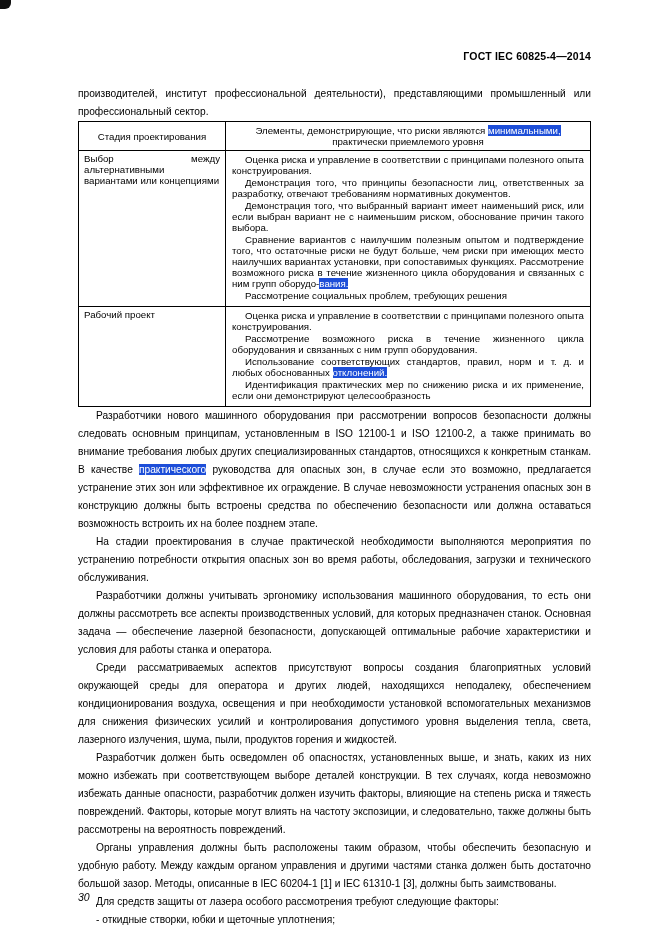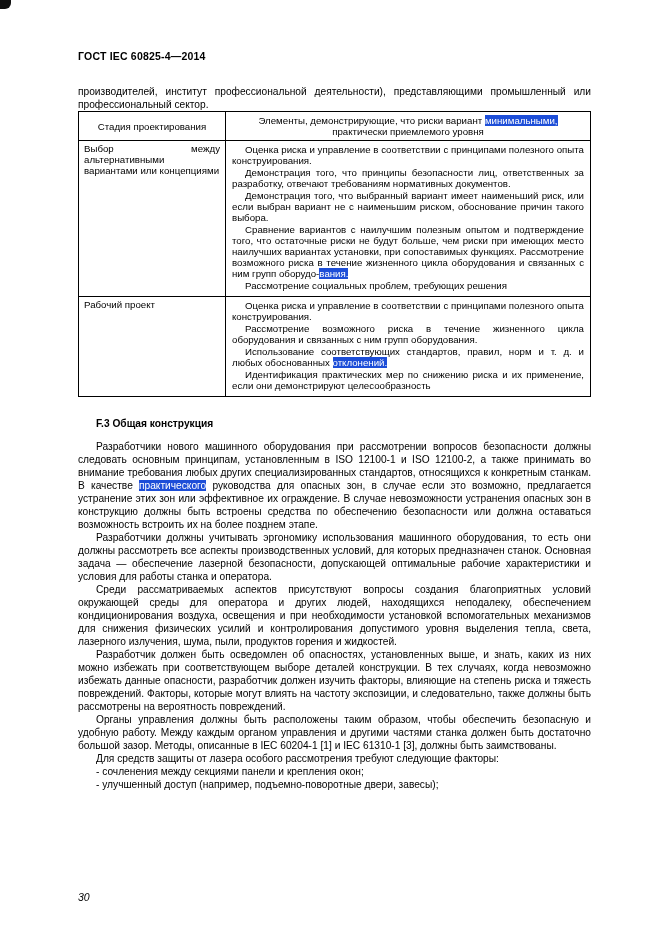--- a/index.html
+++ b/index.html
@@ -26,25 +26,26 @@
     left: 78px;
     top: 50px;
     width: 513px;
   }
   .doc-header {
     font-weight: bold;
     font-size: 10.5px;
     line-height: 12px;
     margin-bottom: 23px;
     letter-spacing: 0.2px;
+    text-align: right;
   }
   .body {
     margin: 0;
     font-size: 10.2px;
-    line-height: 13px;
+    line-height: 18px;
     text-align: justify;
   }
   .indent { text-indent: 18px; }
   .heading {
     font-weight: bold;
     text-indent: 18px;
     margin: 20px 0 10px 0;
     text-align: left;
   }
   .tcaption {
@@ -100,21 +101,21 @@
     <div class="doc-header">ГОСТ IEC 60825-4—2014</div>
 
     <p class="body">производителей, институт профессиональной деятельности), представляющими промышленный или профессиональный сектор.</p>
 
 
     <table class="alarp">
       <tbody>
           <tr>
         <td class="c1 th">Стадия проектирования</td>
         <td class="th">
-          <span>Элементы, демонстрирующие, что риски вариант </span><span class="hl">минимальными,</span><br>
+          <span>Элементы, демонстрирующие, что риски являются </span><span class="hl">минимальными,</span><br>
           <span>практически приемлемого уровня</span>
         </td>
       </tr>
 
       <tr>
         <td class="c1 stage-cell">Выбор между альтернативными вариантами или концепциями</td>
         <td>
           <p class="cp"><span>Оценка риска и управление в соответствии с принципами полезного опыта конструирования.</span><span class="hl"></span><span></span></p>
           <p class="cp"><span>Демонстрация того, что принципы безопасности лиц, ответственных за разработку, отвечают требованиям нормативных документов.</span><span class="hl"></span><span></span></p>
           <p class="cp"><span>Демонстрация того, что выбранный вариант имеет наименьший риск, или если выбран вариант не с наименьшим риском, обоснование причин такого выбора.</span><span class="hl"></span><span></span></p>
@@ -128,28 +129,29 @@
         <td>
           <p class="cp"><span>Оценка риска и управление в соответствии с принципами полезного опыта конструирования.</span><span class="hl"></span><span></span></p>
           <p class="cp"><span>Рассмотрение возможного риска в течение жизненного цикла оборудования и связанных с ним групп оборудования.</span><span class="hl"></span><span></span></p>
           <p class="cp"><span>Использование соответствующих стандартов, правил, норм и т. д. и любых обоснованных </span><span class="hl">отклонений.</span><span></span></p>
           <p class="cp"><span>Идентификация практических мер по снижению риска и их применение, если они демонстрируют целесообразность</span><span class="hl"></span><span></span></p>
         </td>
       </tr>
     </tbody>
       </table>
 
-    <p class="body heading">F.3 Общая конструкция</p>
 
     <p class="body indent"><span>Разработчики нового машинного оборудования при рассмотрении вопросов безопасности должны следовать основным принципам, установленным в ISO 12100-1 и ISO 12100-2, а также принимать во внимание требования любых других специализированных стандартов, относящихся к конкретным станкам. В качестве </span><span class="hl">практического</span><span> руководства для опасных зон, в случае если это возможно, предлагается устранение этих зон или эффективное их ограждение. В случае невозможности устранения опасных зон в конструкцию должны быть встроены средства по обеспечению безопасности или должна оставаться возможность встроить их на более позднем этапе.</span></p>
+    <p class="body indent"><span>На стадии проектирования в случае практической необходимости выполняются мероприятия по устранению потребности открытия опасных зон во время работы, обследования, загрузки и технического обслуживания.</span><span class="hl"></span><span></span></p>
     <p class="body indent"><span>Разработчики должны учитывать эргономику использования машинного оборудования, то есть они должны рассмотреть все аспекты производственных условий, для которых предназначен станок. Основная задача — обеспечение лазерной безопасности, допускающей оптимальные рабочие характеристики и условия для работы станка и оператора.</span><span class="hl"></span><span></span></p>
     <p class="body indent"><span>Среди рассматриваемых аспектов присутствуют вопросы создания благоприятных условий окружающей среды для оператора и других людей, находящихся неподалеку, обеспечением кондиционирования воздуха, освещения и при необходимости установкой вспомогательных механизмов для снижения физических усилий и контролирования допустимого уровня выделения тепла, света, лазерного излучения, шума, пыли, продуктов горения и жидкостей.</span><span class="hl"></span><span></span></p>
     <p class="body indent"><span>Разработчик должен быть осведомлен об опасностях, установленных выше, и знать, каких из них можно избежать при соответствующем выборе деталей конструкции. В тех случаях, когда невозможно избежать данные опасности, разработчик должен изучить факторы, влияющие на степень риска и тяжесть повреждений. Факторы, которые могут влиять на частоту экспозиции, и следовательно, также должны быть рассмотрены на вероятность повреждений.</span><span class="hl"></span><span></span></p>
     <p class="body indent"><span>Органы управления должны быть расположены таким образом, чтобы обеспечить безопасную и удобную работу. Между каждым органом управления и другими частями станка должен быть достаточно большой зазор. Методы, описанные в IEC 60204-1 [1] и IEC 61310-1 [3], должны быть заимствованы.</span><span class="hl"></span><span></span></p>
     <p class="body indent"><span>Для средств защиты от лазера особого рассмотрения требуют следующие факторы:</span><span class="hl"></span><span></span></p>
 
+    <p class="body li">- откидные створки, юбки и щеточные уплотнения;</p>
     <p class="body li">- сочленения между секциями панели и крепления окон;</p>
     <p class="body li">- улучшенный доступ (например, подъемно-поворотные двери, завесы);</p>
 
   </div>
 
   <div class="page-number">30</div>
 </div>
 
 </body></html>

